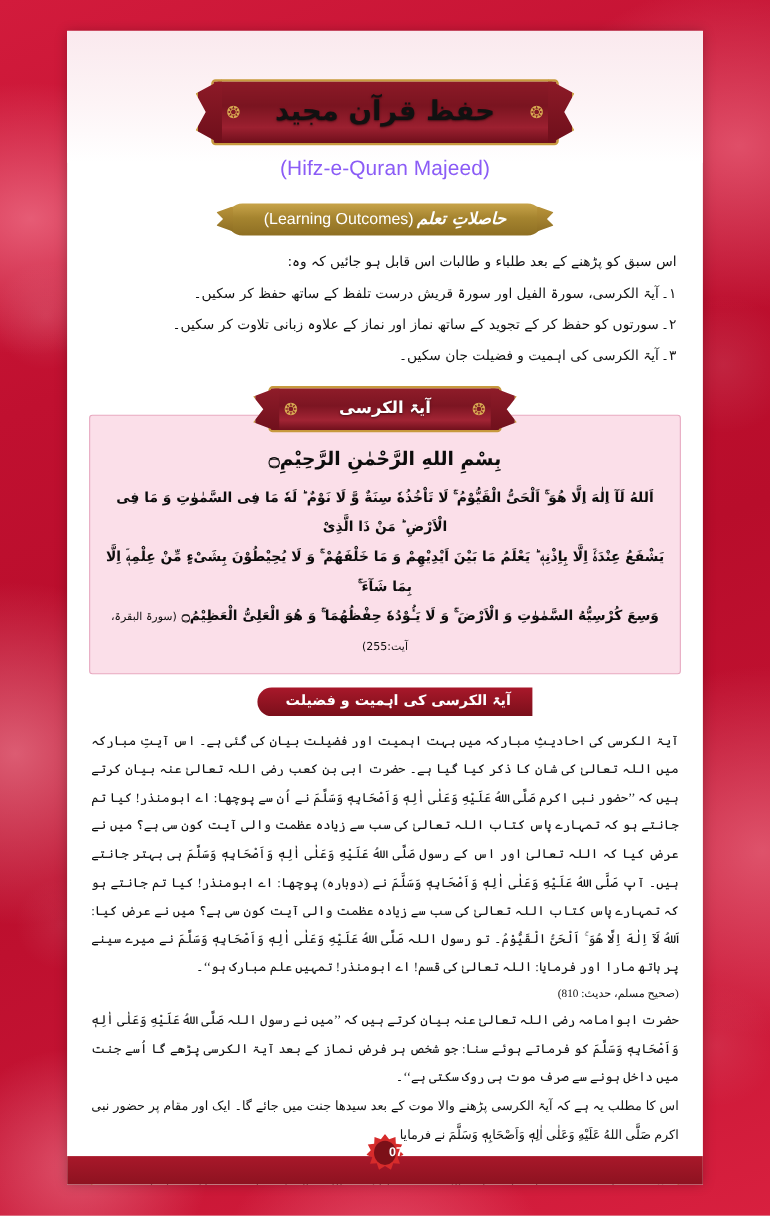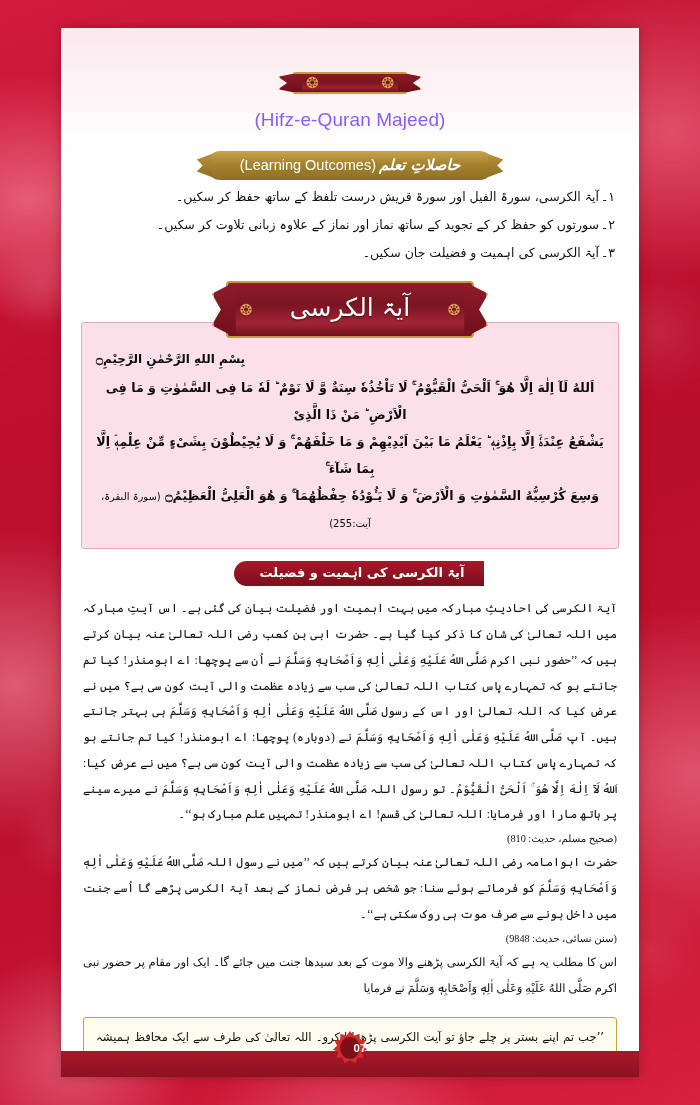--- a/index.html
+++ b/index.html
@@ -191,43 +191,43 @@
     position: absolute;
     top: -2px; bottom: -2px;
     width: 22px;
     background: linear-gradient(180deg, #8f1c29 0%, #70101c 100%);
     border: 2px solid #c79a3e;
   }
   .ak-banner::before { left: -16px; clip-path: polygon(100% 0,100% 100%,0 78%,38% 50%,0 22%); border-right: none; }
   .ak-banner::after  { right: -16px; clip-path: polygon(0 0,0 100%,100% 78%,62% 50%,100% 22%); border-left: none; }
   .ak-text {
     font-family: "DejaVu Sans", sans-serif;
-    font-size: 25px;
-    font-weight: normal;
+    font-size: 15px;
+    font-weight: bold;
     direction: rtl;
     line-height: 1.45;
     text-shadow: 0 1px 2px rgba(0,0,0,.55);
     position: relative; z-index: 3;
   }
 
   
   .verse-box {
     margin: -16px 2px 0;
     background: #fbdfe9;
     border: 1px solid #e7a9c0;
     border-radius: 3px;
     padding: 26px 14px 12px;
     position: relative;
     z-index: 1;
   }
   .bismillah {
-    text-align: left;
-    direction: rtl;
-    font-family: "DejaVu Sans", sans-serif;
-    font-size: 12px;
+    text-align: center;
+    direction: rtl;
+    font-family: "DejaVu Sans", sans-serif;
+    font-size: 17px;
     font-weight: bold;
     color: #0d0d0d;
     line-height: 1.7;
     margin-bottom: 5px;
   }
   .verse-line {
     direction: rtl;
     text-align: center;
     font-family: "DejaVu Sans", sans-serif;
     font-size: 12.6px;
@@ -342,33 +342,35 @@
 <div class="bg"></div>
 
 <div class="page">
   <div class="sheet-tint-top"></div>
   <div class="page-inner">
 
     <div class="title-wrap">
       <div class="title-banner">
         <span class="orn l">❂</span>
         <span class="orn r">❂</span>
+        <div class="title-ar urdu">حفظ قرآن مجید</div>
       </div>
       <div class="title-en">(Hifz-e-Quran Majeed)</div>
     </div>
 
     <div class="lo-row">
       <div class="lo-tab">
         <span class="lo-tab-content">
           <span class="lo-ar">حاصلاتِ تعلم</span>
           <span class="lo-en">(Learning Outcomes)</span>
         </span>
       </div>
     </div>
 
+    <div class="urdu lo-intro">اس سبق کو پڑھنے کے بعد طلباء و طالبات اس قابل ہو جائیں کہ وہ:</div>
 
     <div class="lo-list urdu">
       <div class="lo-item">
         <span class="lo-num">۱۔</span>
         <span class="lo-text">آیۃ الکرسی، سورۃ الفیل اور سورۃ قریش درست تلفظ کے ساتھ حفظ کر سکیں۔</span>
       </div>
       <div class="lo-item">
         <span class="lo-num">۲۔</span>
         <span class="lo-text">سورتوں کو حفظ کر کے تجوید کے ساتھ نماز اور نماز کے علاوہ زبانی تلاوت کر سکیں۔</span>
       </div>
@@ -397,21 +399,20 @@
     </div>
 
     <div class="sec-head-row">
       <div class="sec-head">آیۃ الکرسی کی اہمیت و فضیلت</div>
     </div>
 
     <div class="article urdu">
       <p>آیۃ الکرسی کی احادیثِ مبارکہ میں بہت اہمیت اور فضیلت بیان کی گئی ہے۔ اس آیتِ مبارکہ میں اللہ تعالیٰ کی شان کا ذکر کیا گیا ہے۔ حضرت ابی بن کعب رضی اللہ تعالیٰ عنہ بیان کرتے ہیں کہ ’’حضور نبی اکرم صَلَّی اللهُ عَلَيْهِ وَعَلٰی اٰلِهٖ وَاَصْحَابِهٖ وَسَلَّمَ نے اُن سے پوچھا: اے ابومنذر! کیا تم جانتے ہو کہ تمہارے پاس کتاب اللہ تعالیٰ کی سب سے زیادہ عظمت والی آیت کون سی ہے؟ میں نے عرض کیا کہ اللہ تعالیٰ اور اس کے رسول صَلَّی اللهُ عَلَيْهِ وَعَلٰی اٰلِهٖ وَاَصْحَابِهٖ وَسَلَّمَ ہی بہتر جانتے ہیں۔ آپ صَلَّی اللهُ عَلَيْهِ وَعَلٰی اٰلِهٖ وَاَصْحَابِهٖ وَسَلَّمَ نے (دوبارہ) پوچھا: اے ابومنذر! کیا تم جانتے ہو کہ تمہارے پاس کتاب اللہ تعالیٰ کی سب سے زیادہ عظمت والی آیت کون سی ہے؟ میں نے عرض کیا: اَللهُ لَآ اِلٰهَ اِلَّا هُوَ ۚ اَلْحَیُّ الْقَیُّوْمُ۔ تو رسول اللہ صَلَّی اللهُ عَلَيْهِ وَعَلٰی اٰلِهٖ وَاَصْحَابِهٖ وَسَلَّمَ نے میرے سینے پر ہاتھ مارا اور فرمایا: اللہ تعالیٰ کی قسم! اے ابومنذر! تمہیں علم مبارک ہو‘‘۔</p>
       <div class="ref-line">(صحیح مسلم، حدیث: 810)</div>
       <p>حضرت ابوامامہ رضی اللہ تعالیٰ عنہ بیان کرتے ہیں کہ ’’میں نے رسول اللہ صَلَّی اللهُ عَلَيْهِ وَعَلٰی اٰلِهٖ وَاَصْحَابِهٖ وَسَلَّمَ کو فرماتے ہوئے سنا: جو شخص ہر فرض نماز کے بعد آیۃ الکرسی پڑھے گا اُسے جنت میں داخل ہونے سے صرف موت ہی روک سکتی ہے‘‘۔</p>
-      <div class="ref-line">(سنن نسائی، حدیث: 9848)</div>
       <p>اس کا مطلب یہ ہے کہ آیۃ الکرسی پڑھنے والا موت کے بعد سیدھا جنت میں جائے گا۔ ایک اور مقام پر حضور نبی اکرم صَلَّی اللهُ عَلَيْهِ وَعَلٰی اٰلِهٖ وَاَصْحَابِهٖ وَسَلَّمَ نے فرمایا</p>
     </div>
 
     <div class="quote-box">
       <div class="quote-text">’’جب تم اپنے بستر پر چلے جاؤ تو آیت الکرسی پڑھ لیا کرو۔ اللہ تعالیٰ کی طرف سے ایک محافظ ہمیشہ تمہارے ساتھ رہے گا اور صبح تک شیطان تمہارے قریب نہیں آئے گا‘‘۔</div>
 
     </div>
 
   </div>
 

